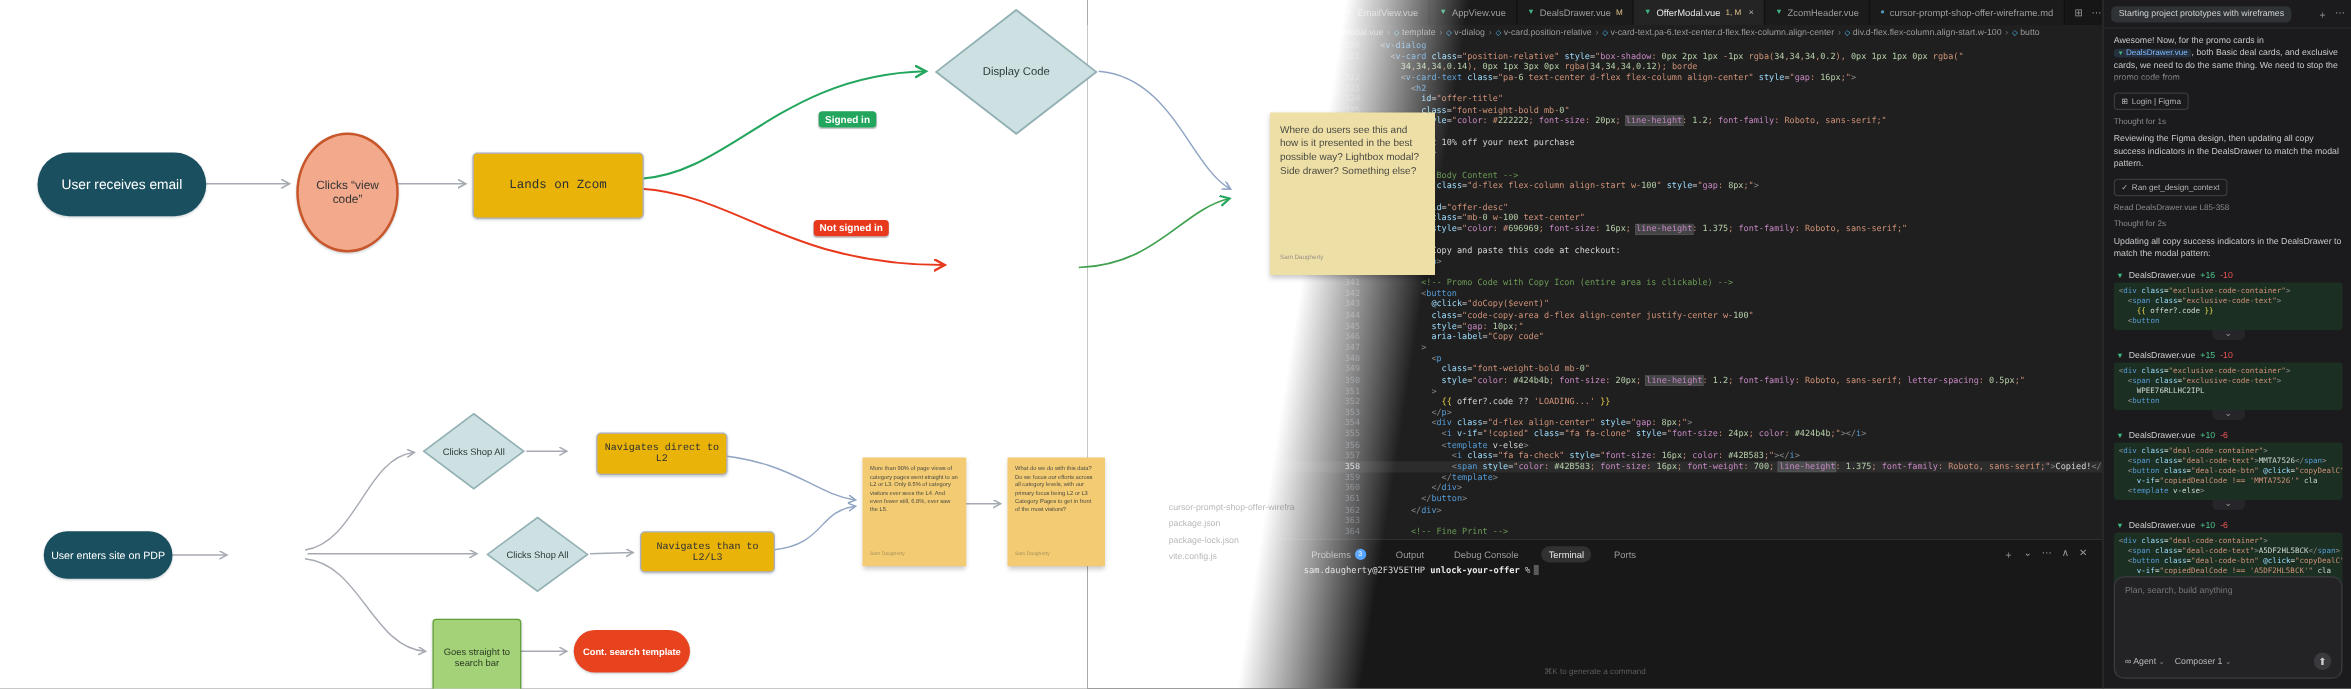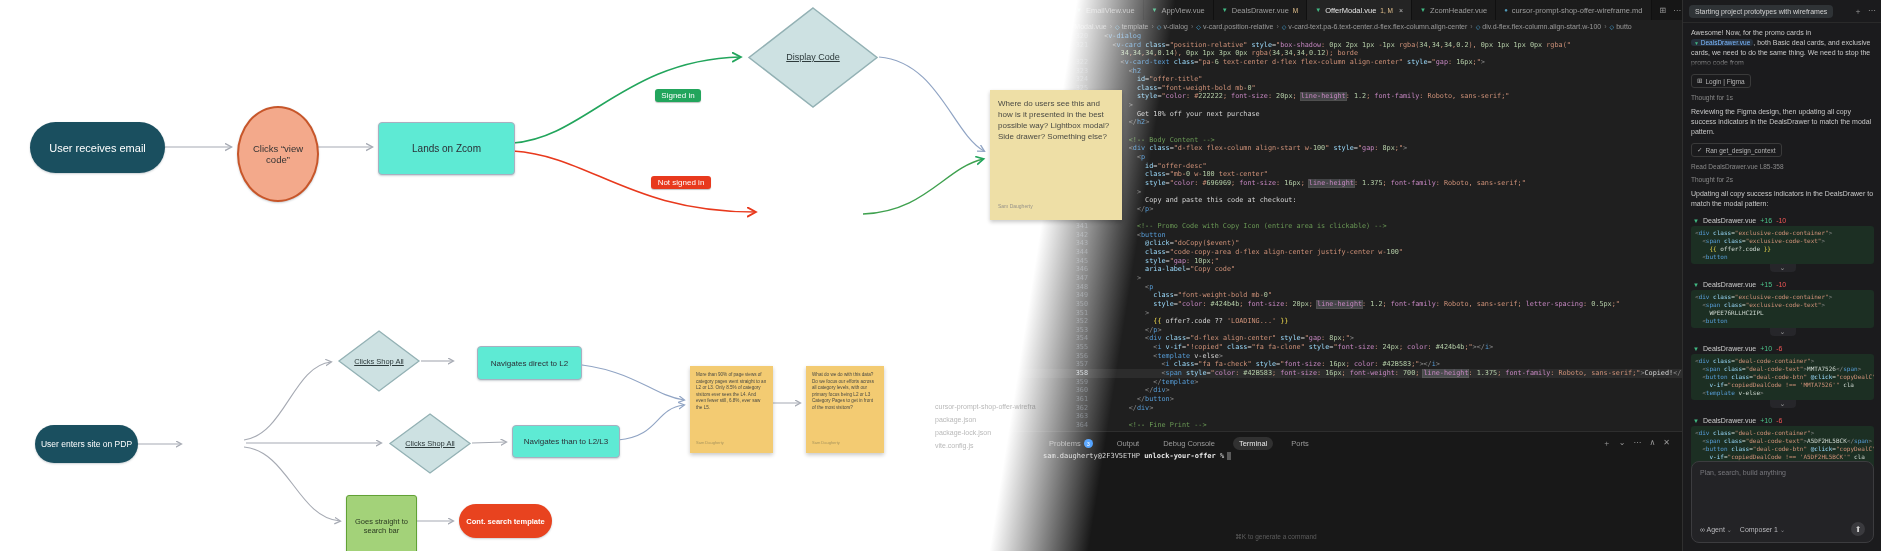--- a/index.html
+++ b/index.html
@@ -52,31 +52,31 @@
      background:linear-gradient(99deg,#ffffff 0%,#ffffff 23%,rgba(255,255,255,.55) 28%,rgba(255,255,255,0) 34%);}
   
   #explorer-ghost{position:absolute;left:935px;top:403px;width:142px;font-size:7px;color:#3e3e3e;opacity:.38;}
   #explorer-ghost div{height:13px;overflow:hidden;white-space:nowrap;}
   
   #flow{position:absolute;left:0;top:0;width:1210px;height:551px;}
   #arrows{position:absolute;left:0;top:0;width:1210px;height:551px;}
   .node{position:absolute;display:flex;align-items:center;justify-content:center;text-align:center;
         box-shadow:0 1px 2px rgba(20,40,60,.22);}
   .pill{border-radius:999px;background:#1a4f5f;color:#fff;}
-  .rectn{border-radius:4px;background:#5eead4;border:1.5px solid #a9afc0;color:#2b2f36;}
+  .rectn{border-radius:4px;background:#eab308;border:1.5px solid #a9afc0;color:#2b2f36;font-family:Liberation Mono, monospace;}
   .circ{border-radius:50%;background:#f3a98b;border:2px solid #c7562a;color:#343434;}
   .gbox{border-radius:4px;background:#a9d48b;border:2px solid #68a940;color:#2c3b22;}
   .grect{border-radius:3px;background:#a3d279;border:1.5px solid #61a135;color:#2c3b22;}
   .rpill{border-radius:999px;background:#e8431f;color:#fff;font-weight:bold;}
-  .blabel{position:absolute;border-radius:3px;color:#fff;font-size:8px;font-weight:normal;display:flex;
+  .blabel{position:absolute;border-radius:3px;color:#fff;font-size:8px;font-weight:bold;display:flex;
           align-items:center;justify-content:center;box-shadow:0 1px 1px rgba(0,0,0,.25);}
   .dia{position:absolute;}
   .dia svg{position:absolute;left:0;top:0;}
   .dia .dlab{position:absolute;inset:0;display:flex;align-items:center;justify-content:center;
-             text-align:right;color:#2d3a3b;text-decoration:underline;}
+             text-align:right;color:#2d3a3b;}
   .note{position:absolute;background:#eedfa6;box-shadow:0 2px 4px rgba(0,0,0,.22);padding:8px;color:#4a4a44;
         display:flex;flex-direction:column;justify-content:space-between;overflow:hidden;}
   .note .author{color:#97938a;}
   
   #chat{position:absolute;left:1682px;top:0;width:199px;height:551px;background:#1b1b1d;border-left:1px solid #2f2f2f;
         color:#c8c8c8;}
   #chat-header{position:absolute;left:0;top:0;right:0;height:22px;border-bottom:1px solid #2a2a2a;
         display:flex;align-items:center;padding:0 6px;gap:6px;}
   #chat-title{background:#2f3336;color:#d2d2d2;font-size:7px;padding:3px 6px;border-radius:4px;
         white-space:nowrap;overflow:hidden;max-width:152px;}
@@ -314,21 +314,21 @@
       </div>
     <div class="blabel" style="left:651px;top:176px;width:60px;height:13px;background:#e8391d">
       <span>Not signed in</span>
       </div>
     <div class="dia" style="left:747px;top:7px;width:132px;height:101px">
       <svg width="132" height="101" viewBox="0 0 132 101">
         <polygon points="66,1 130,50.5 66,100 2,50.5" fill="#cde1e2" stroke="#93b1b4" stroke-width="1.5"></polygon>
         </svg>
       <div class="dlab" style="font-size:9px;line-height:11px">Display Code</div>
     </div>
-    <div class="note" style="left:990px;top:90px;width:116px;height:114px;font-size:8px;line-height:11px">
+    <div class="note" style="left:1016px;top:90px;width:116px;height:114px;font-size:8px;line-height:11px">
       <span>Where do users see this and how is it presented in the best possible way? Lightbox modal? Side drawer? Something else?</span>
       <span class="author" style="font-size:5px">Sam Daugherty</span>
     </div>
 
     <div class="node pill" style="left:35px;top:425px;width:103px;height:38px;font-size:8.5px">
       <span>User enters site on PDP</span>
       </div>
     <div class="dia" style="left:337px;top:330px;width:84px;height:62px">
       <svg width="84" height="62" viewBox="0 0 84 62">
         <polygon points="42,1 82,31 42,61 2,31" fill="#cde1e2" stroke="#93b1b4" stroke-width="1.3"></polygon>

